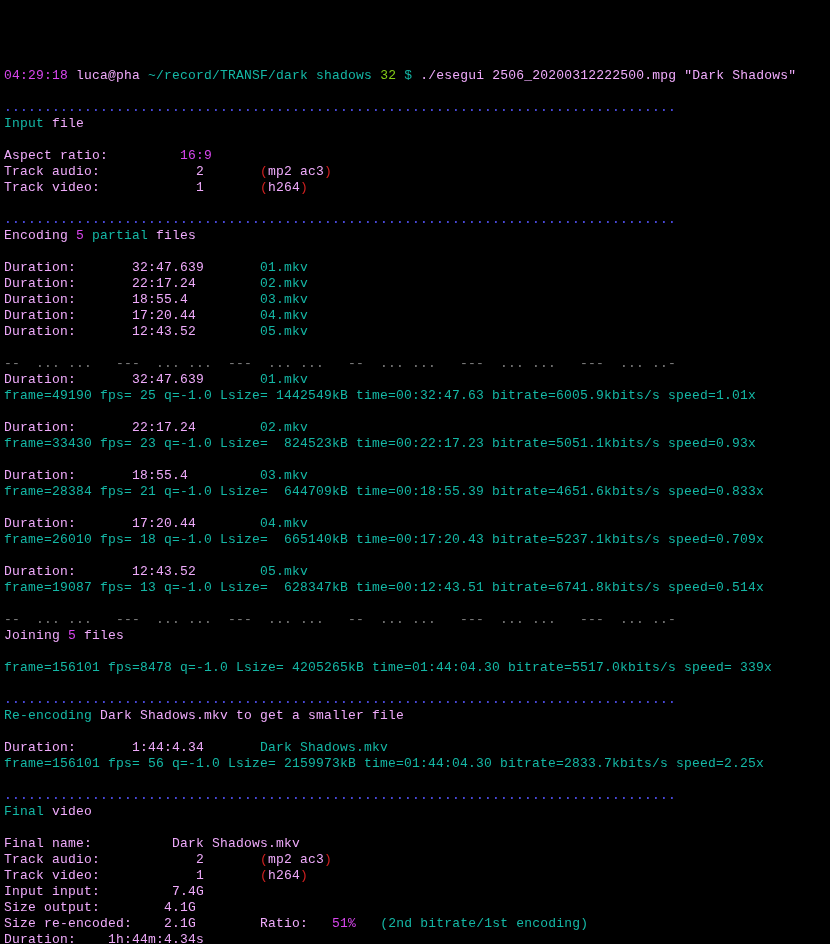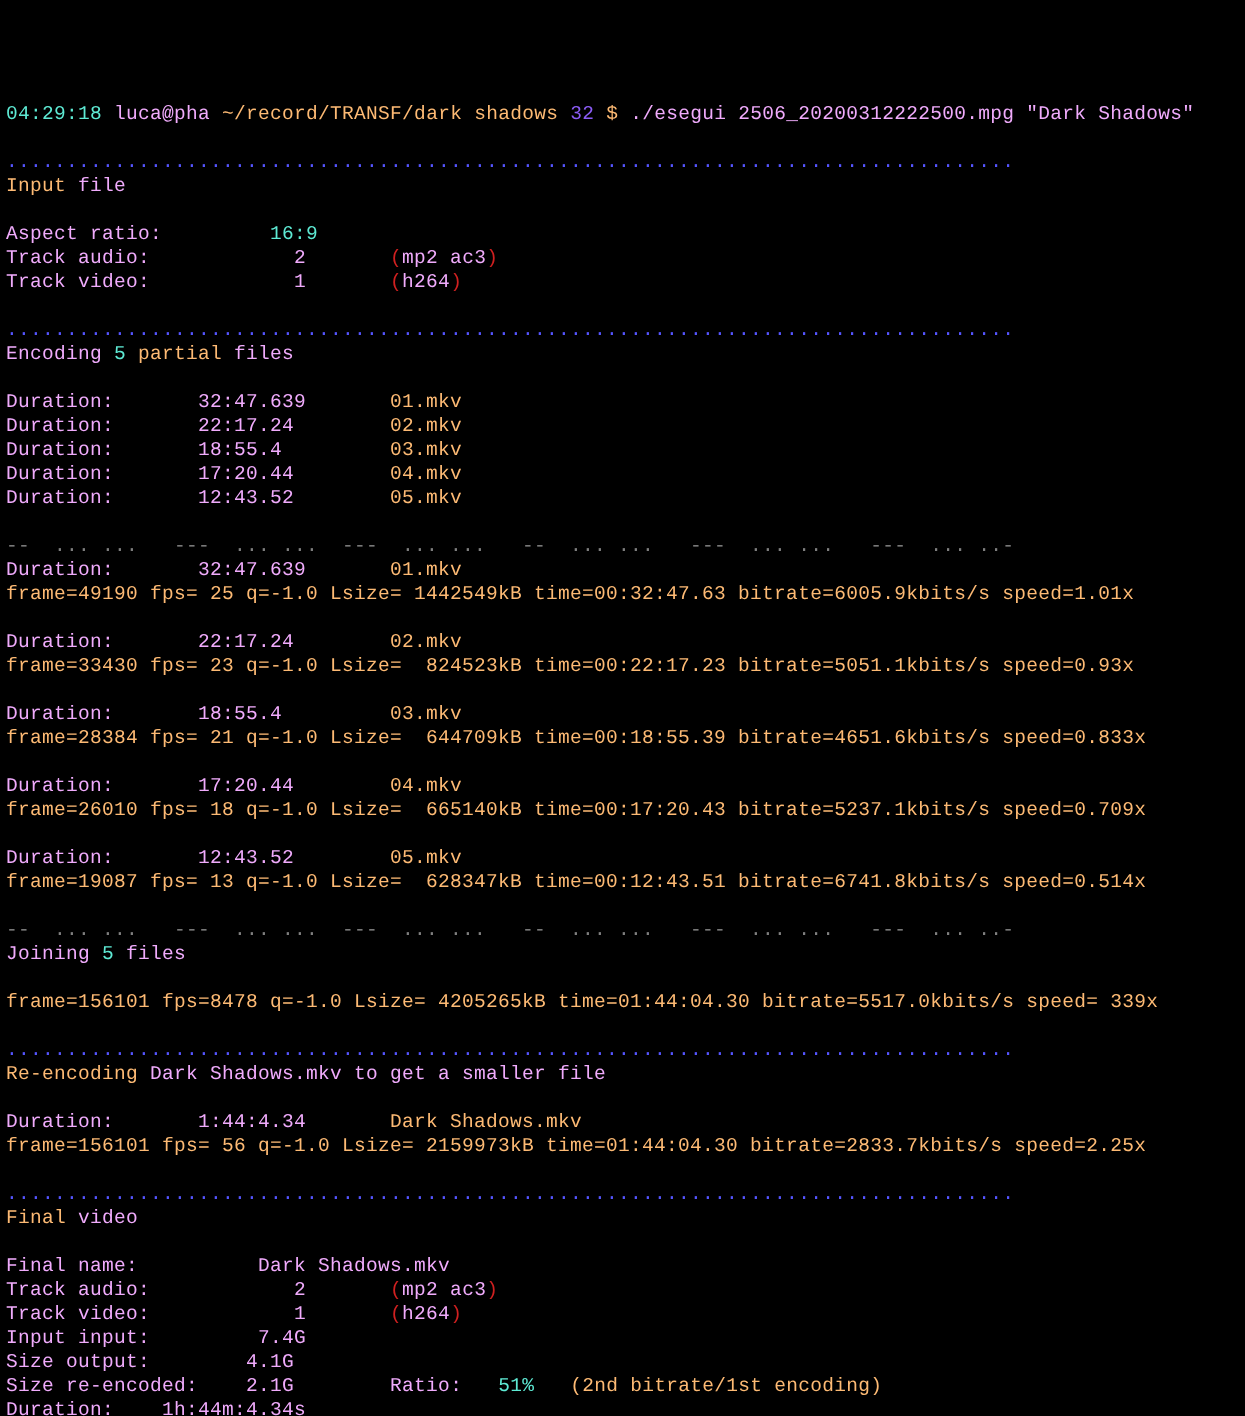--- a/index.html
+++ b/index.html
@@ -7,25 +7,25 @@
     color: #ccc;
     font-family: "Courier New", monospace;
     font-size: 13px;
     line-height: 16px;
     margin: 0;
     padding: 4px;
     width: 830px;
     white-space: pre;
     letter-spacing: 0.2px;
   }
-  .g  { color: #5eead4; margin-top: 12px; }   
-  .c  { color: #fdba74; }   
+  .g  { color: #d946ef; margin-top: 12px; }   
+  .c  { color: #14b8a6; }   
   .w  { color: #f0abfc; }   
   .bl { color: #5555ff; }   
-  .pk { color: #8b5cf6; }   
+  .pk { color: #84cc16; }   
   .r  { color: #d02020; }   
   .dim{ color: #808080; }   
 </style>
 </head>
 <body>
 
 
 
 <div><span><span class="g">04:29:18</span> <span class="w">luca@pha</span> <span class="c">~/record/TRANSF/dark shadows</span> <span class="pk">32</span> <span class="c">$</span> <span class="w">./esegui 2506_20200312222500.mpg "Dark Shadows"</span></span>
 

